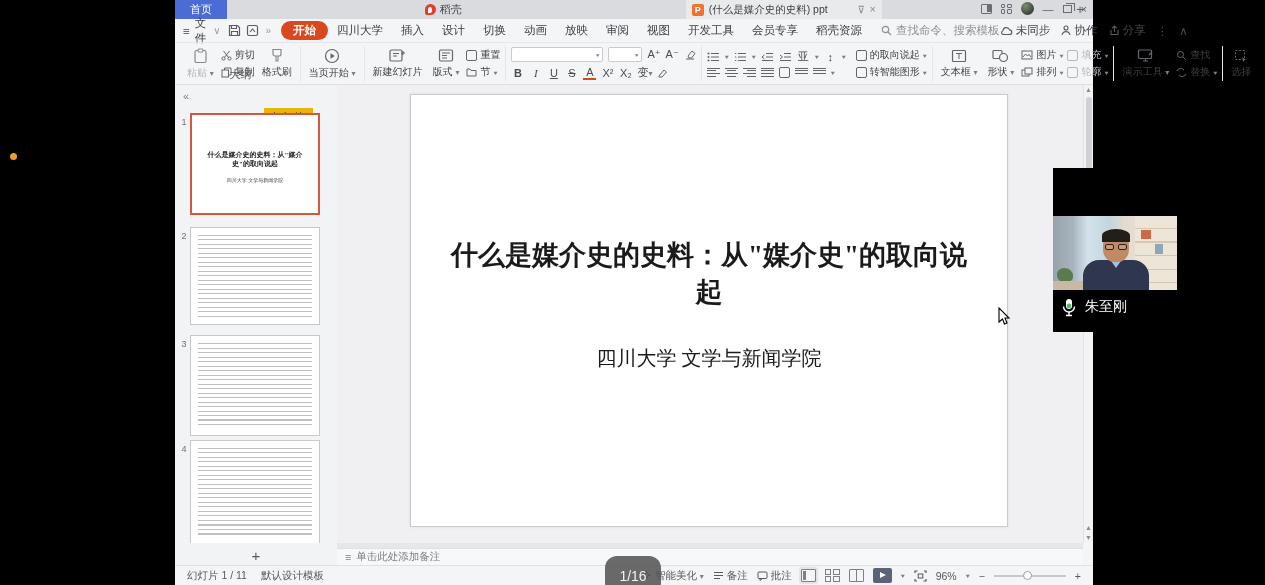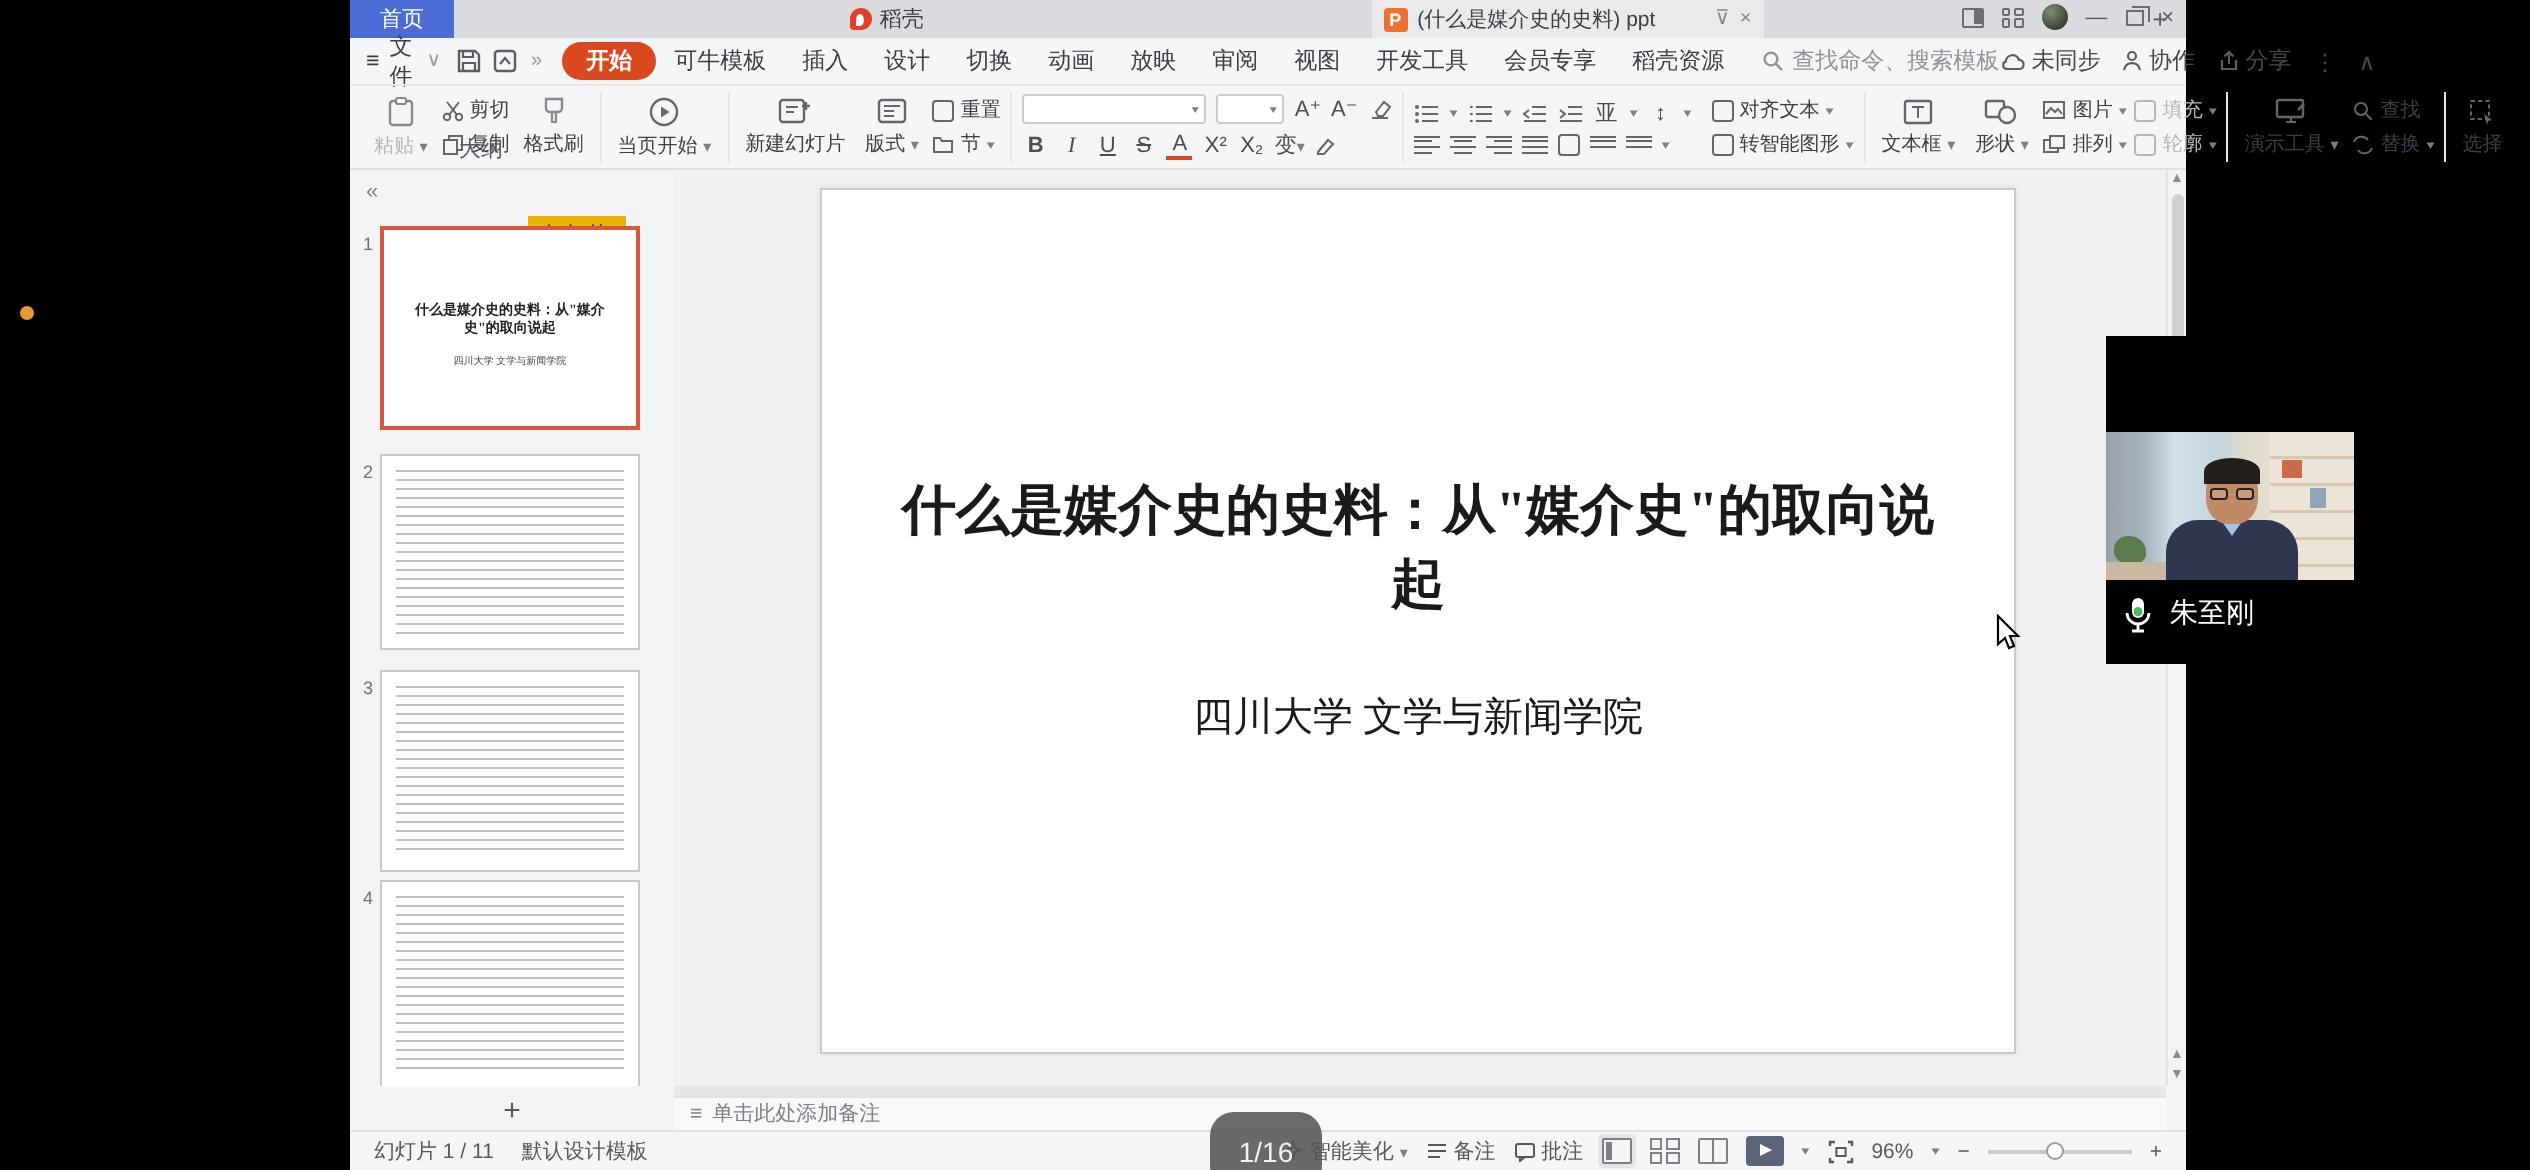--- a/index.html
+++ b/index.html
@@ -184,21 +184,21 @@
           </span>
         <span class="icn">
             <svg width="13" height="13" viewBox="0 0 13 13">
               <rect x="1.5" y="1.5" width="10" height="10" rx="1.5" fill="none" stroke="#5a5d62" stroke-width="1.2"></rect>
               <path d="M4 8l2.5-3 2.5 3" fill="none" stroke="#5a5d62" stroke-width="1.1"></path>
             </svg>
           </span>
         <span class="mb-sep">»</span>
       </div>
       <span class="menu-item active">开始</span>
-      <span class="menu-item">可牛模板</span>
+      <span class="menu-item">四川大学</span>
       <span class="menu-item">插入</span>
       <span class="menu-item">设计</span>
       <span class="menu-item">切换</span>
       <span class="menu-item">动画</span>
       <span class="menu-item">放映</span>
       <span class="menu-item">审阅</span>
       <span class="menu-item">视图</span>
       <span class="menu-item">开发工具</span>
       <span class="menu-item">会员专享</span>
       <span class="menu-item">稻壳资源</span>
@@ -428,21 +428,21 @@
                 <i></i>
                 <i></i>
                 <i></i>
               </span>
             <span class="caret">▾</span>
           </div>
         </div>
         <div class="tstack" style="margin-left:6px">
           <div class="row">
               <span class="ib sm"></span>
-              <span>对齐文本</span> 
+              <span>的取向说起</span> 
               <span class="caret">▾</span>
             </div>
           <div class="row">
               <span class="ib sm"></span>
               <span>转智能图形</span> 
               <span class="caret">▾</span>
             </div>
         </div>
       </div>
       <div class="grp">

